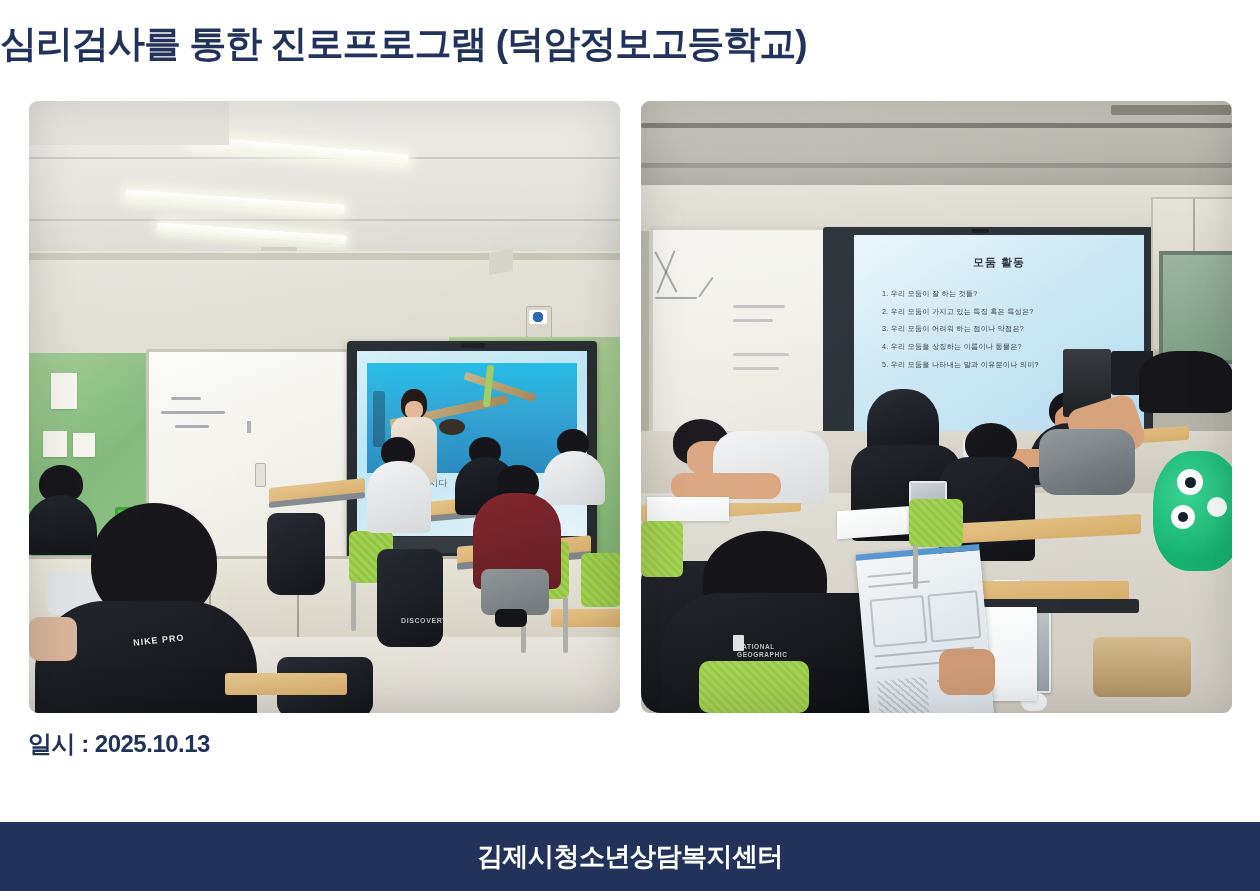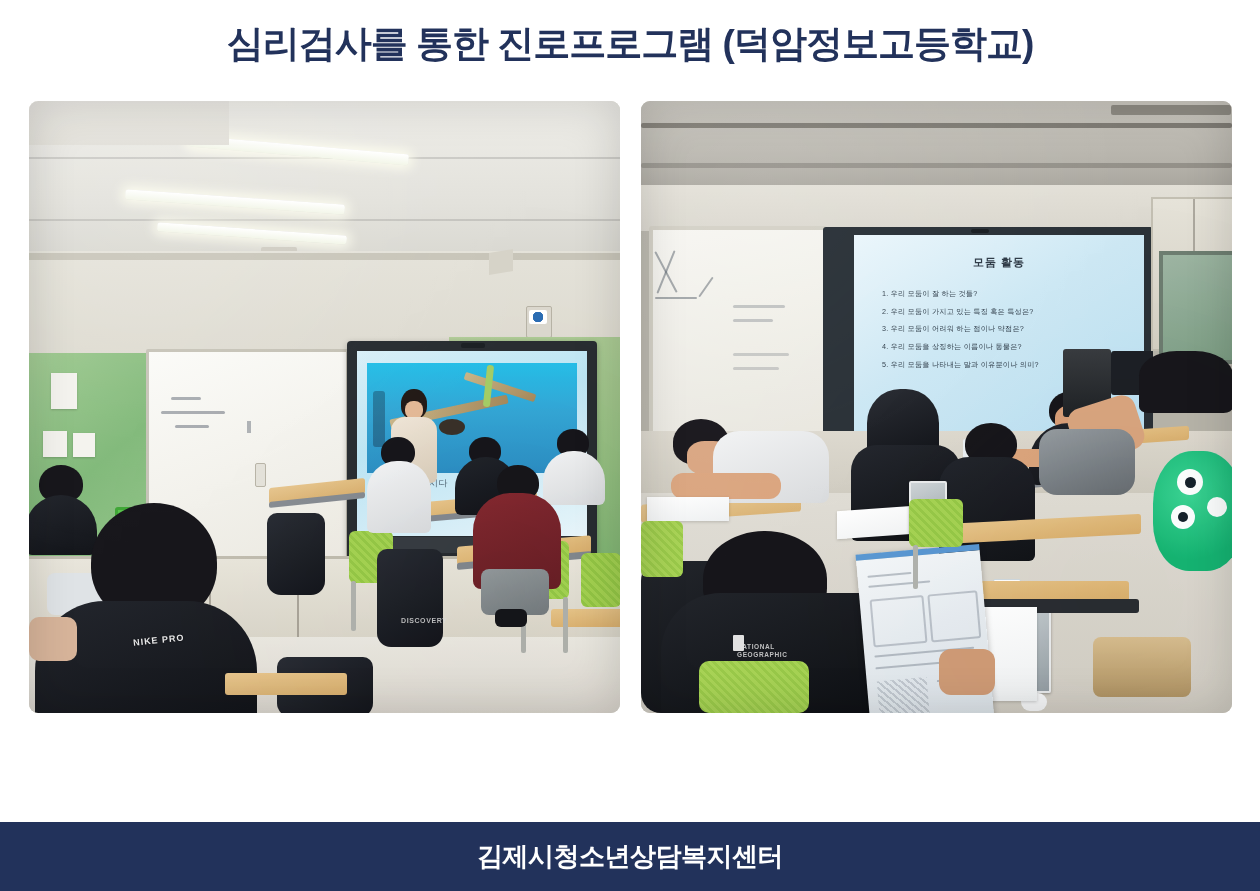--- a/index.html
+++ b/index.html
@@ -16,21 +16,21 @@
     font-family: "Liberation Sans", "DejaVu Sans", sans-serif;
     -webkit-font-smoothing: antialiased;
   }
 
   
   .page-title {
     position: absolute;
     left: 0;
     top: 22px;
     width: 1260px;
-    text-align: center;
+    text-align: left;
     font-size: 37px;
     font-weight: 700;
     letter-spacing: -1px;
     color: #22325b;
     line-height: 1.2;
     white-space: nowrap;
   }
 
   
   .photo-row {
@@ -554,17 +554,18 @@
 
       <div class="grain"></div>
       <div class="vignette"></div>
     </div>
 
   </figure>
 
 </div>
 
 <div class="captions">
+  <div class="caption-line">일시 : 2025.10.13</div>
 </div>
 
 <div class="footer-bar">
   <div class="footer-text">김제시청소년상담복지센터</div>
 </div>
 
 </body></html>

